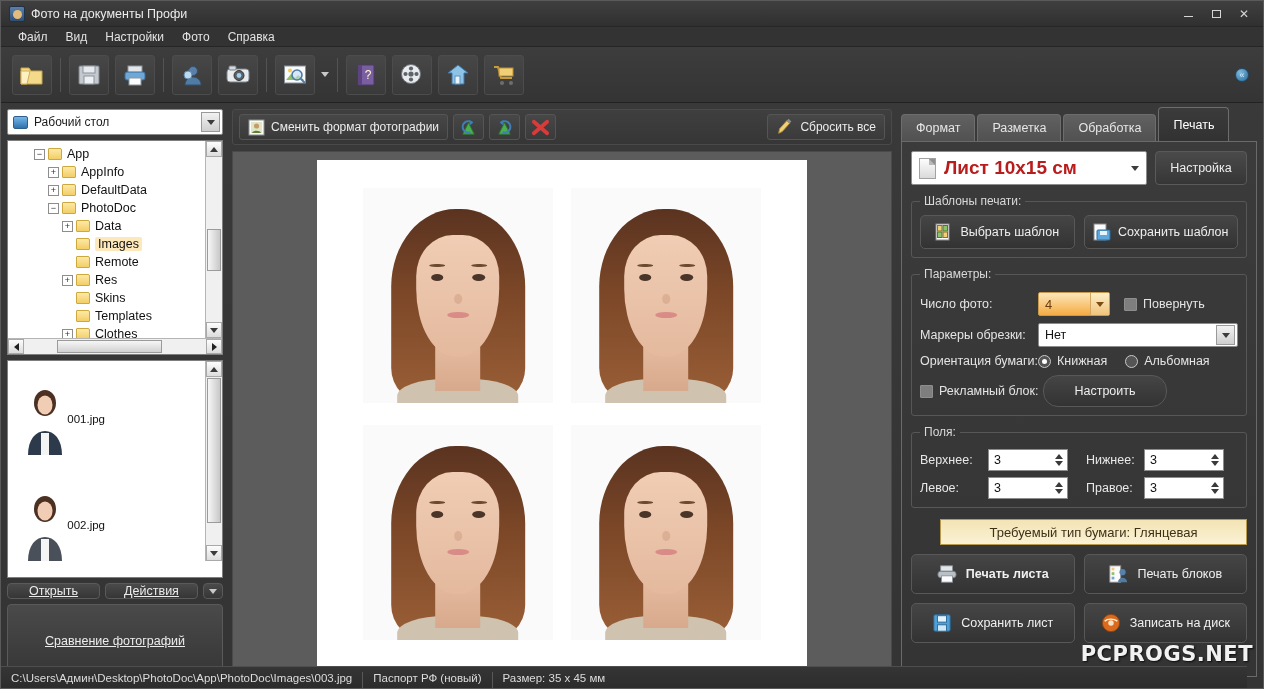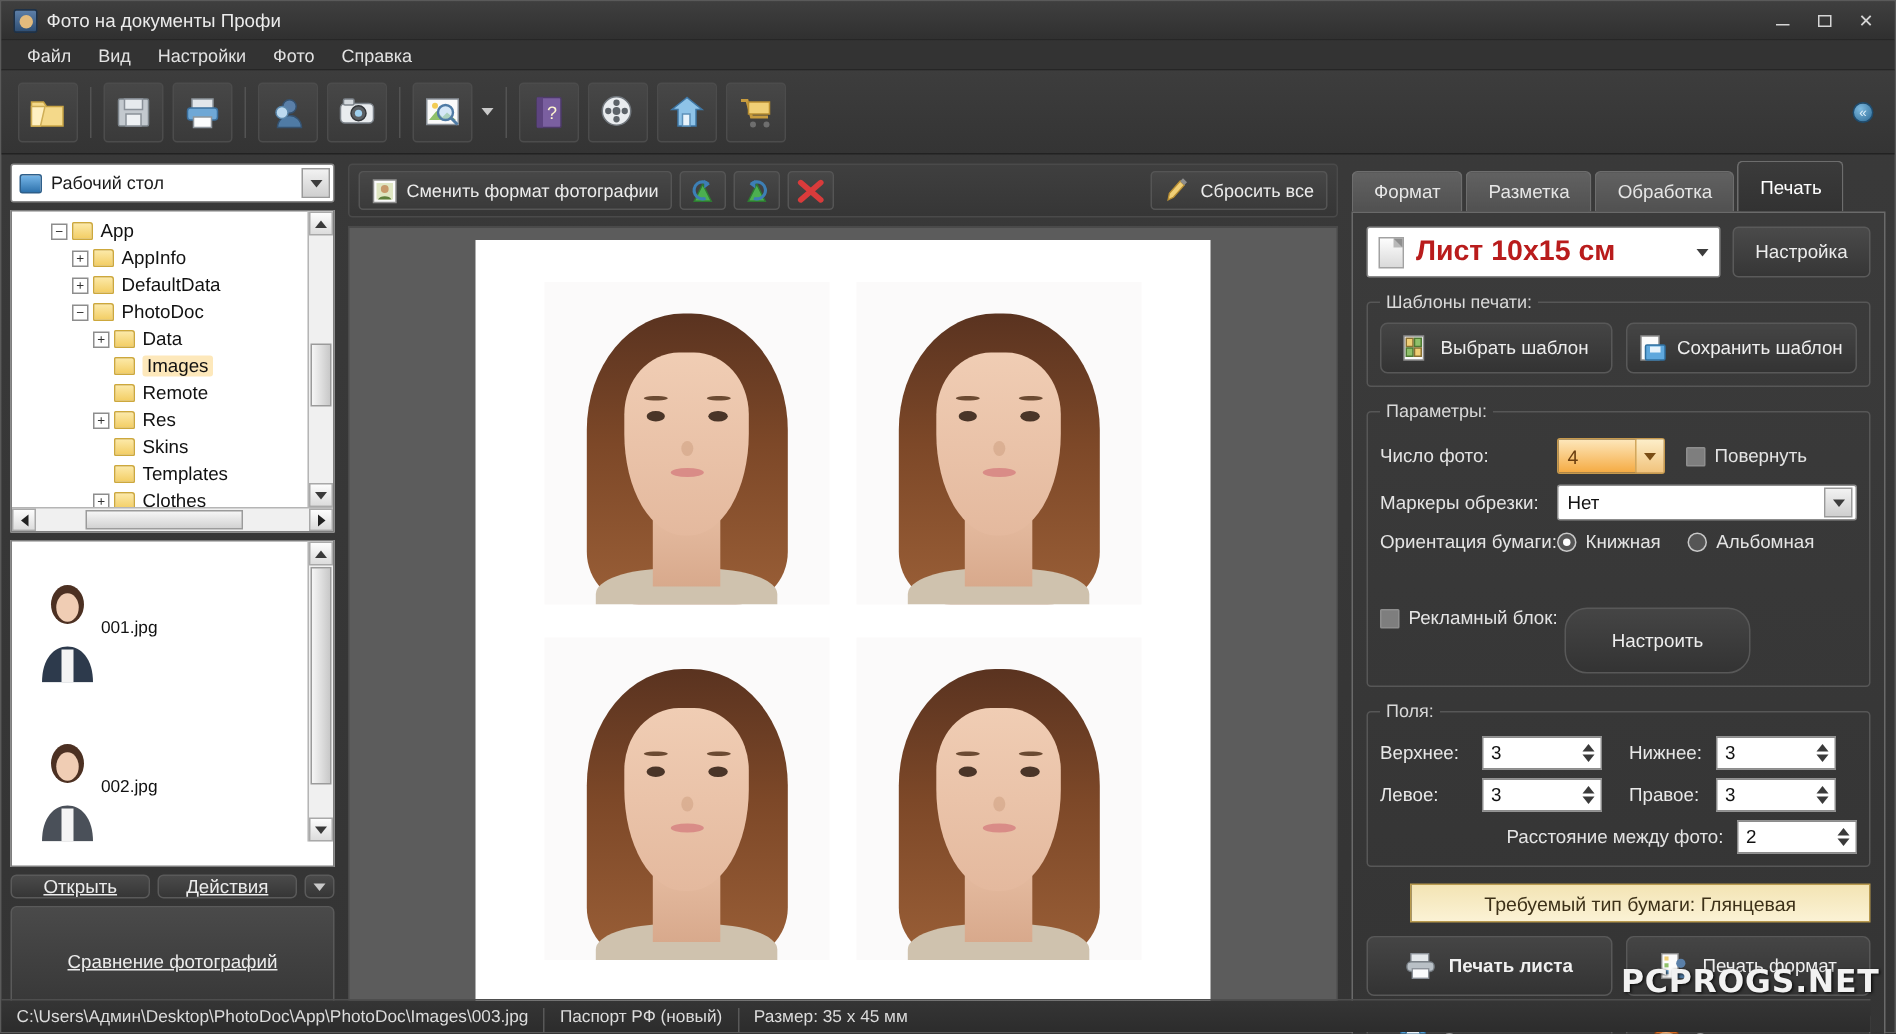--- a/index.html
+++ b/index.html
@@ -190,23 +190,23 @@
   .numcombo .caret { border-top-color:#7a4d14; }
   .chk { width:13px;height:13px;border:1px solid #8e8e8e;background:#7e7e7e;
      border-radius:1px; margin-right:6px; flex:none;}
   .selbox { flex:1; height:24px; background:#fff; border:1px solid #8c8c8c; border-radius:2px;
      display:flex; align-items:center; padding:0 2px 0 6px; color:#111; font-size:12.5px;}
   .selbox .pc-arrow { width:19px; height:20px;}
   .radio { width:13px;height:13px;border-radius:50%;border:1px solid #c9c9c9;background:#555;
      margin-right:6px; position:relative; flex:none;}
   .radio.on:after{content:"";position:absolute;left:3px;top:3px;width:5px;height:5px;
      border-radius:50%;background:#fff;}
-  .adbtn { width:124px;height:44px;border-radius:15px;border:1px solid #585858;
+  .adbtn { width:124px;height:32px;border-radius:15px;border:1px solid #585858;
      background:linear-gradient(180deg,#454545,#333);color:#eee;font-size:12.5px;
-     display:flex;align-items:center;justify-content:center;margin-top:30px;}
+     display:flex;align-items:center;justify-content:center;}
 
   .mrow { display:flex; align-items:center; margin-top:6px; }
   .mlabel { font-size:12.5px; width:68px; }
   .spin { width:80px; height:22px; background:#fff; border:1px solid #8c8c8c;
      display:flex; align-items:center; padding-left:5px; color:#111; font-size:12.5px;}
   .spin .arrows { margin-left:auto; width:16px; height:20px; display:flex;
      flex-direction:column; align-items:center; justify-content:center; gap:2px;}
   .paper-note { margin-top:11px; height:26px; border:1px solid #b89a4e;
      background:linear-gradient(180deg,#f3e4b4,#fbf2d5); color:#3d3118; font-size:13px;
      display:flex; align-items:center; justify-content:center;margin-left:29px; }
@@ -723,30 +723,20 @@
             <span class="mlabel" style="margin-left:18px;width:58px">Правое:</span>
             <div class="spin">
               <span>3</span>
               <div class="arrows">
                   <i class="tri up"></i>
                   <i class="tri dn"></i>
                 </div>
             </div>
           </div>
 
-          <div class="mrow" style="justify-content:flex-end">
-            <span class="plabel" style="margin-right:9px">Расстояние между фото:</span>
-            <div class="spin">
-              <span>2</span>
-              <div class="arrows">
-                  <i class="tri up"></i>
-                  <i class="tri dn"></i>
-                </div>
-            </div>
-          </div>
         </fieldset>
 
         <div class="paper-note">Требуемый тип бумаги: Глянцевая</div>
 
         <div class="actgrid">
           <div class="actbtn bold">
             <svg width="20" height="20" viewBox="0 0 22 22">
                 <rect x="4" y="2" width="13" height="6" fill="#e4e8eb" stroke="#8c9299"></rect>
                 <rect x="1" y="8" width="20" height="7" rx="3" fill="#b9c0c6" stroke="#737a80"></rect>
                 <rect x="5" y="13" width="12" height="7" fill="#fbfcfd" stroke="#8c9299"></rect>
@@ -755,21 +745,21 @@
           </div>
           <div class="actbtn">
             <svg width="20" height="20" viewBox="0 0 22 22">
                 <rect x="2" y="2" width="12" height="18" fill="#fbfbfb" stroke="#8c8c8c"></rect>
                 <rect x="4" y="4" width="3" height="3" fill="#f0cf76"></rect>
                 <rect x="4" y="9" width="3" height="3" fill="#8fc06a"></rect>
                 <rect x="4" y="14" width="3" height="3" fill="#6fa8d6"></rect>
                 <circle cx="16" cy="9" r="3.4" fill="#5a7fa8"></circle>
                 <path d="M11 20c0-3.2 2.4-5 5-5s5 1.8 5 5z" fill="#4f7ba5"></path>
               </svg>
-            <span>Печать формат</span>
+            <span>Печать блоков</span>
           </div>
           <div class="actbtn">
             <svg width="20" height="20" viewBox="0 0 22 22">
                 <rect x="2" y="2" width="18" height="18" rx="1.5" fill="#4f9fd8" stroke="#2a6794"></rect>
                 <rect x="6" y="3" width="10" height="7" fill="#e6f2fb" stroke="#2a6794"></rect>
                 <rect x="6" y="13" width="10" height="7" fill="#cfe6f7" stroke="#2a6794"></rect>
               </svg>
             <span>Сохранить лист</span>
           </div>
           <div class="actbtn">

